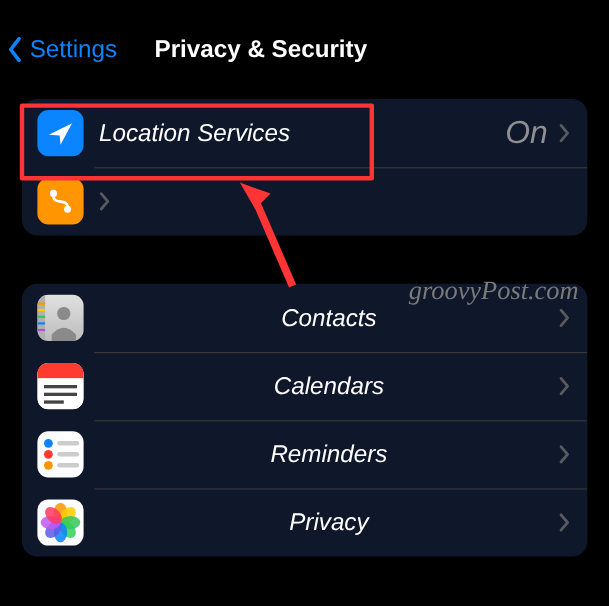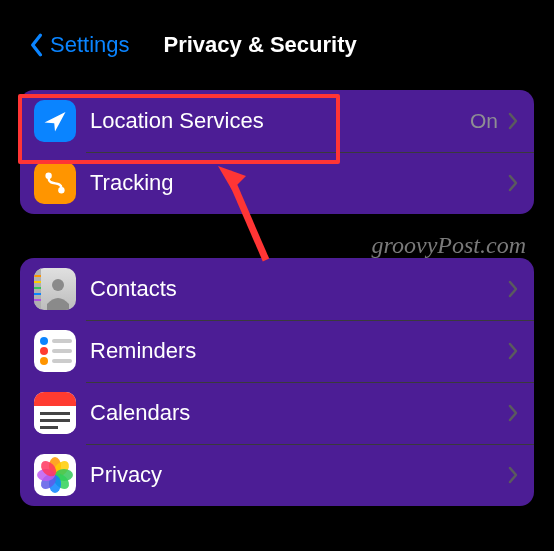--- a/index.html
+++ b/index.html
@@ -8,21 +8,21 @@
     height: 551px;
     background: #000;
     font-family: -apple-system, "Helvetica Neue", Arial, sans-serif;
     color: #fff;
     overflow: hidden;
     position: relative;
   }
   .header {
     display: flex;
     align-items: center;
-    padding: 28px 12px 18px 27px;
+    padding: 28px 12px 18px 4px;
     height: 80px;
   }
   .back {
     display: flex;
     align-items: center;
     color: #0a84ff;
     font-size: 22px;
     font-weight: 400;
     cursor: pointer;
   }
@@ -30,26 +30,27 @@
     width: 17px; height: 28px;
     margin-right: 6px;
     display: flex; align-items: center; justify-content: center;
   }
   .title {
     font-size: 22px;
     font-weight: 700;
     margin-left: 34px;
   }
   .group {
-    background: #4c1d95;
+    background: #0f172a;
     margin: 10px 20px 0 20px;
     border-radius: 14px;
     overflow: hidden;
-  }
-  .group.second { margin-top: 44px; }
+    font-style: italic;
+  }
+  .group.second { margin-top: 44px; text-align: center; }
   .row {
     display: flex;
     align-items: center;
     height: 62px;
     padding: 0 16px 0 14px;
     position: relative;
     cursor: pointer;
   }
   .row + .row::before {
     content: "";
@@ -68,21 +69,21 @@
     justify-content: center;
     position: relative;
     overflow: hidden;
   }
   .row-label {
     font-size: 22px;
     flex: 1;
     color: #fff;
   }
   .row-detail {
-    font-size: 21px;
+    font-size: 29px;
     color: #8e8e93;
     margin-right: 10px;
   }
   .chevron-right {
     width: 10px; height: 18px;
     flex-shrink: 0;
   }
   .highlight-box {
     position: absolute;
     border: 4px solid #ff3535;
@@ -95,21 +96,21 @@
   }
   .arrow-annotation {
     position: absolute;
     left: 216px;
     top: 160px;
     pointer-events: none;
   }
   .watermark {
     position: absolute;
     right: 28px;
-    top: 232px;
+    top: 252px;
     color: #7a7a7a;
     font-family: Georgia, 'Times New Roman', serif;
     font-style: italic;
     font-size: 24px;
     pointer-events: none;
   }
   
   .ic-location { background: #0a84ff; }
   .ic-tracking { background: #ff9500; }
   .ic-contacts { background: linear-gradient(#e0e0e0,#bdbdbd); }
@@ -148,21 +149,20 @@
     </span>
   </div>
   <div class="row">
     <div class="app-icon ic-tracking">
       <svg viewBox="0 0 40 40" width="32" height="32">
         <circle cx="12" cy="11" r="4" fill="#fff"></circle>
         <circle cx="28" cy="29" r="4" fill="#fff"></circle>
         <path d="M12 14 C12 24 28 17 28 26" stroke="#fff" stroke-width="3" fill="none" stroke-linecap="round"></path>
       </svg>
     </div>
-    <div class="row-label">Tracking</div>
     <span class="chevron-right">
       <svg viewBox="0 0 10 18" width="10" height="18">
           <path d="M2 2 L8 9 L2 16" stroke="#5a5a5e" stroke-width="2.5" fill="none" stroke-linecap="round" stroke-linejoin="round"></path>
         </svg>
     </span>
   </div>
 </div>
 
 <div class="group second">
   <div class="row">
@@ -179,48 +179,48 @@
       </svg>
     </div>
     <div class="row-label">Contacts</div>
     <span class="chevron-right">
       <svg viewBox="0 0 10 18" width="10" height="18">
           <path d="M2 2 L8 9 L2 16" stroke="#5a5a5e" stroke-width="2.5" fill="none" stroke-linecap="round" stroke-linejoin="round"></path>
         </svg>
     </span>
   </div>
   <div class="row">
+    <div class="app-icon ic-calendar">
+      <svg viewBox="0 0 42 42" width="42" height="42">
+        <rect x="0" y="0" width="42" height="14" fill="#ff3b30"></rect>
+        <rect x="0" y="14" width="42" height="28" fill="#fff"></rect>
+        <rect x="6" y="20" width="30" height="3" fill="#444"></rect>
+        <rect x="6" y="27" width="30" height="3" fill="#444"></rect>
+        <rect x="6" y="34" width="18" height="3" fill="#444"></rect>
+      </svg>
+    </div>
+    <div class="row-label">Calendars</div>
+    <span class="chevron-right">
+      <svg viewBox="0 0 10 18" width="10" height="18">
+          <path d="M2 2 L8 9 L2 16" stroke="#5a5a5e" stroke-width="2.5" fill="none" stroke-linecap="round" stroke-linejoin="round"></path>
+        </svg>
+    </span>
+  </div>
+  <div class="row">
     <div class="app-icon ic-reminders">
       <svg viewBox="0 0 42 42" width="42" height="42">
         <circle cx="10" cy="11" r="4" fill="#0a84ff"></circle>
         <rect x="18" y="9" width="20" height="4" rx="2" fill="#ccc"></rect>
         <circle cx="10" cy="21" r="4" fill="#ff3b30"></circle>
         <rect x="18" y="19" width="20" height="4" rx="2" fill="#ccc"></rect>
         <circle cx="10" cy="31" r="4" fill="#ff9500"></circle>
         <rect x="18" y="29" width="20" height="4" rx="2" fill="#ccc"></rect>
       </svg>
     </div>
     <div class="row-label">Reminders</div>
-    <span class="chevron-right">
-      <svg viewBox="0 0 10 18" width="10" height="18">
-          <path d="M2 2 L8 9 L2 16" stroke="#5a5a5e" stroke-width="2.5" fill="none" stroke-linecap="round" stroke-linejoin="round"></path>
-        </svg>
-    </span>
-  </div>
-  <div class="row">
-    <div class="app-icon ic-calendar">
-      <svg viewBox="0 0 42 42" width="42" height="42">
-        <rect x="0" y="0" width="42" height="14" fill="#ff3b30"></rect>
-        <rect x="0" y="14" width="42" height="28" fill="#fff"></rect>
-        <rect x="6" y="20" width="30" height="3" fill="#444"></rect>
-        <rect x="6" y="27" width="30" height="3" fill="#444"></rect>
-        <rect x="6" y="34" width="18" height="3" fill="#444"></rect>
-      </svg>
-    </div>
-    <div class="row-label">Calendars</div>
     <span class="chevron-right">
       <svg viewBox="0 0 10 18" width="10" height="18">
           <path d="M2 2 L8 9 L2 16" stroke="#5a5a5e" stroke-width="2.5" fill="none" stroke-linecap="round" stroke-linejoin="round"></path>
         </svg>
     </span>
   </div>
   <div class="row">
     <div class="app-icon ic-photos">
       <svg viewBox="0 0 42 42" width="42" height="42">
         <g transform="translate(21 21)">

